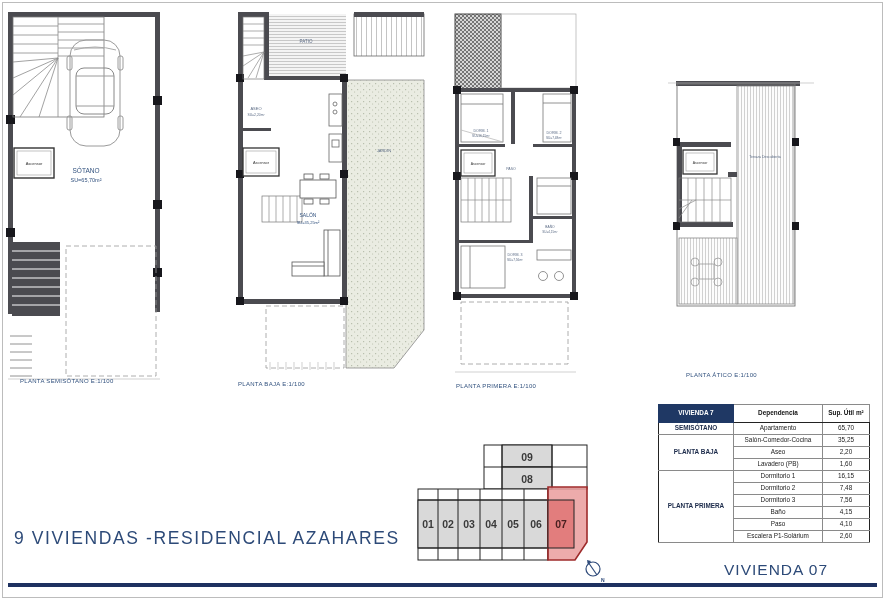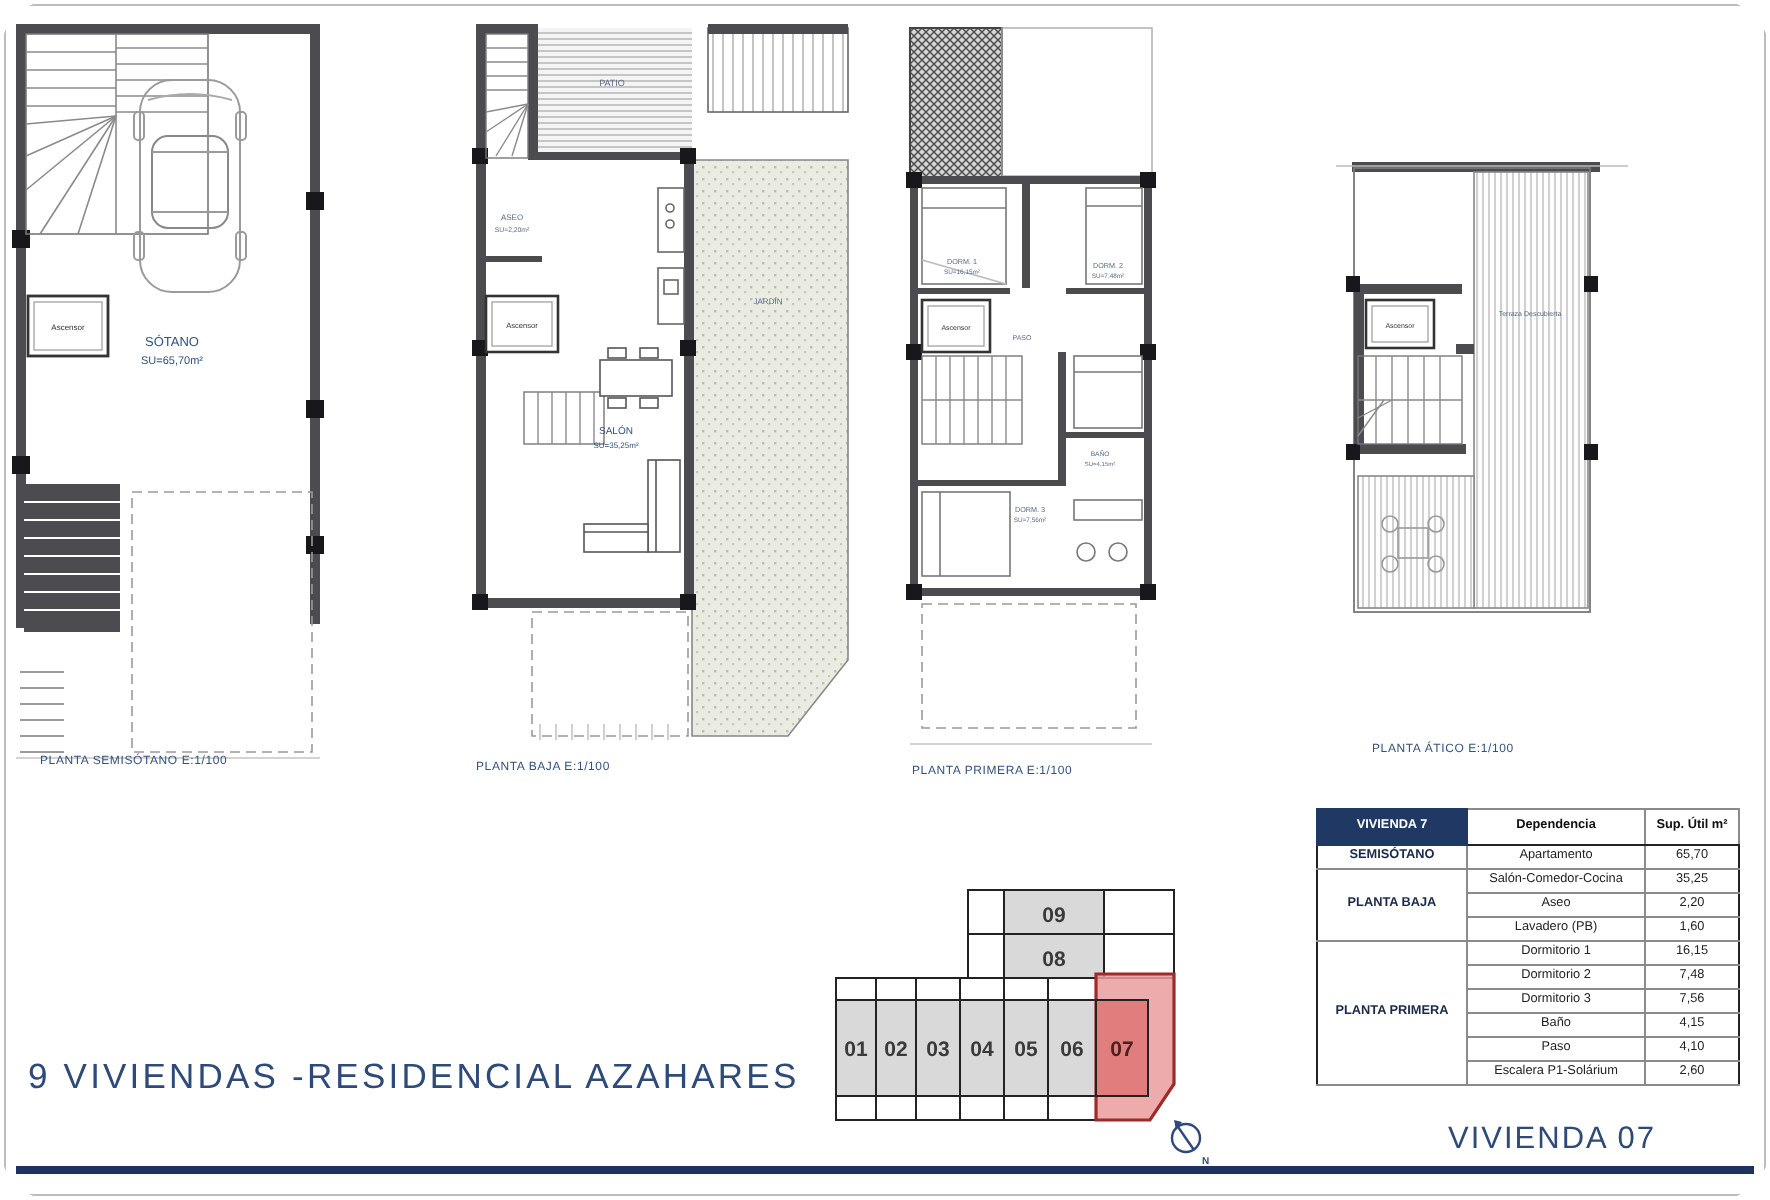--- a/index.html
+++ b/index.html
@@ -1,17 +1,17 @@
 <!DOCTYPE html>
 <html><head>
 <meta charset="utf-8">
 <style>
   html,body{margin:0;padding:0;background:#ffffff;}
   .sheet{position:relative;width:885px;height:600px;background:#fff;overflow:hidden;
-         font-family:"Liberation Sans",sans-serif;border-radius:27px;}
+         font-family:"Liberation Sans",sans-serif;}
   .frame{position:absolute;left:2px;top:2px;right:2px;bottom:2px;border:1px solid #bcbcbc;}
   svg text{font-family:"Liberation Sans",sans-serif;}
   .caption{position:absolute;font-size:6px;color:#31517e;letter-spacing:.3px;white-space:nowrap;}
   .title-project{position:absolute;left:14px;top:528px;font-size:17.5px;letter-spacing:1.6px;color:#2d4a78;}
   .title-unit{position:absolute;left:724px;top:561px;font-size:15.5px;letter-spacing:1px;color:#2d4a78;}
   .footer-rule{position:absolute;left:8px;top:583px;width:869px;height:3.6px;background:#1e3160;}
   table.areas{position:absolute;left:658px;top:404px;border-collapse:collapse;font-size:6.4px;color:#222;
               border:1.4px solid #222;}
   table.areas td{border:0.5px solid #8a8a8a;padding:0 2px;text-align:center;height:11px;line-height:1;
                  white-space:nowrap;}

